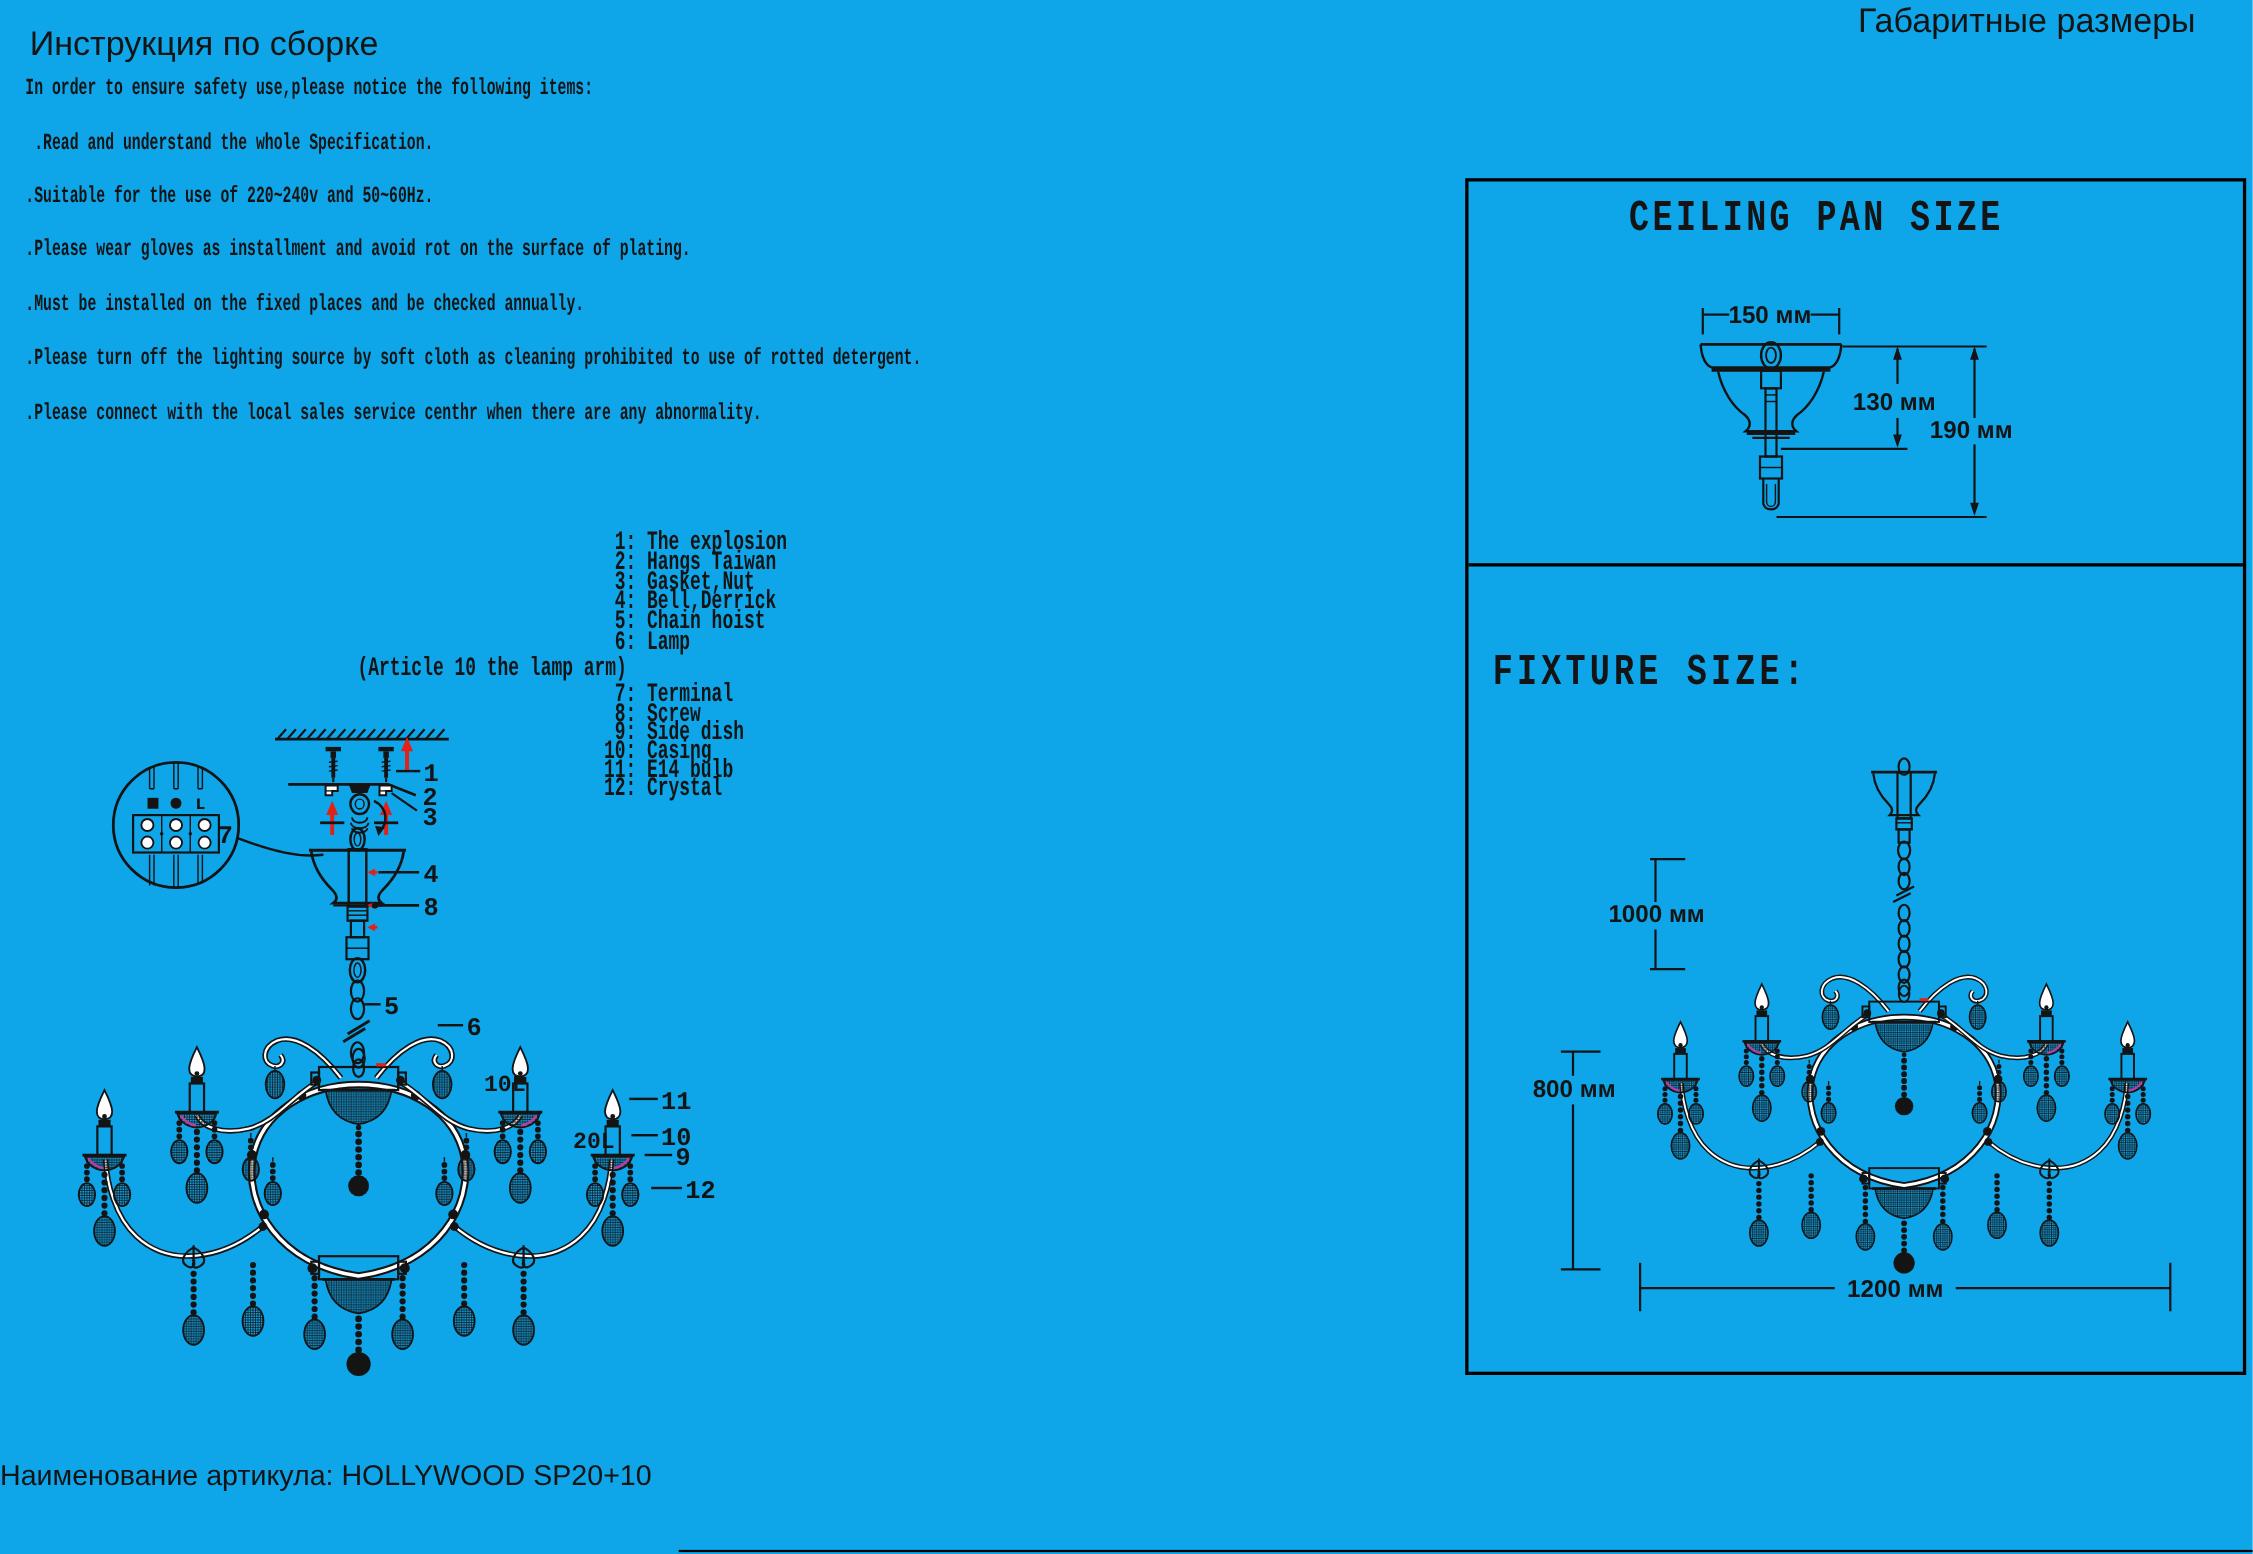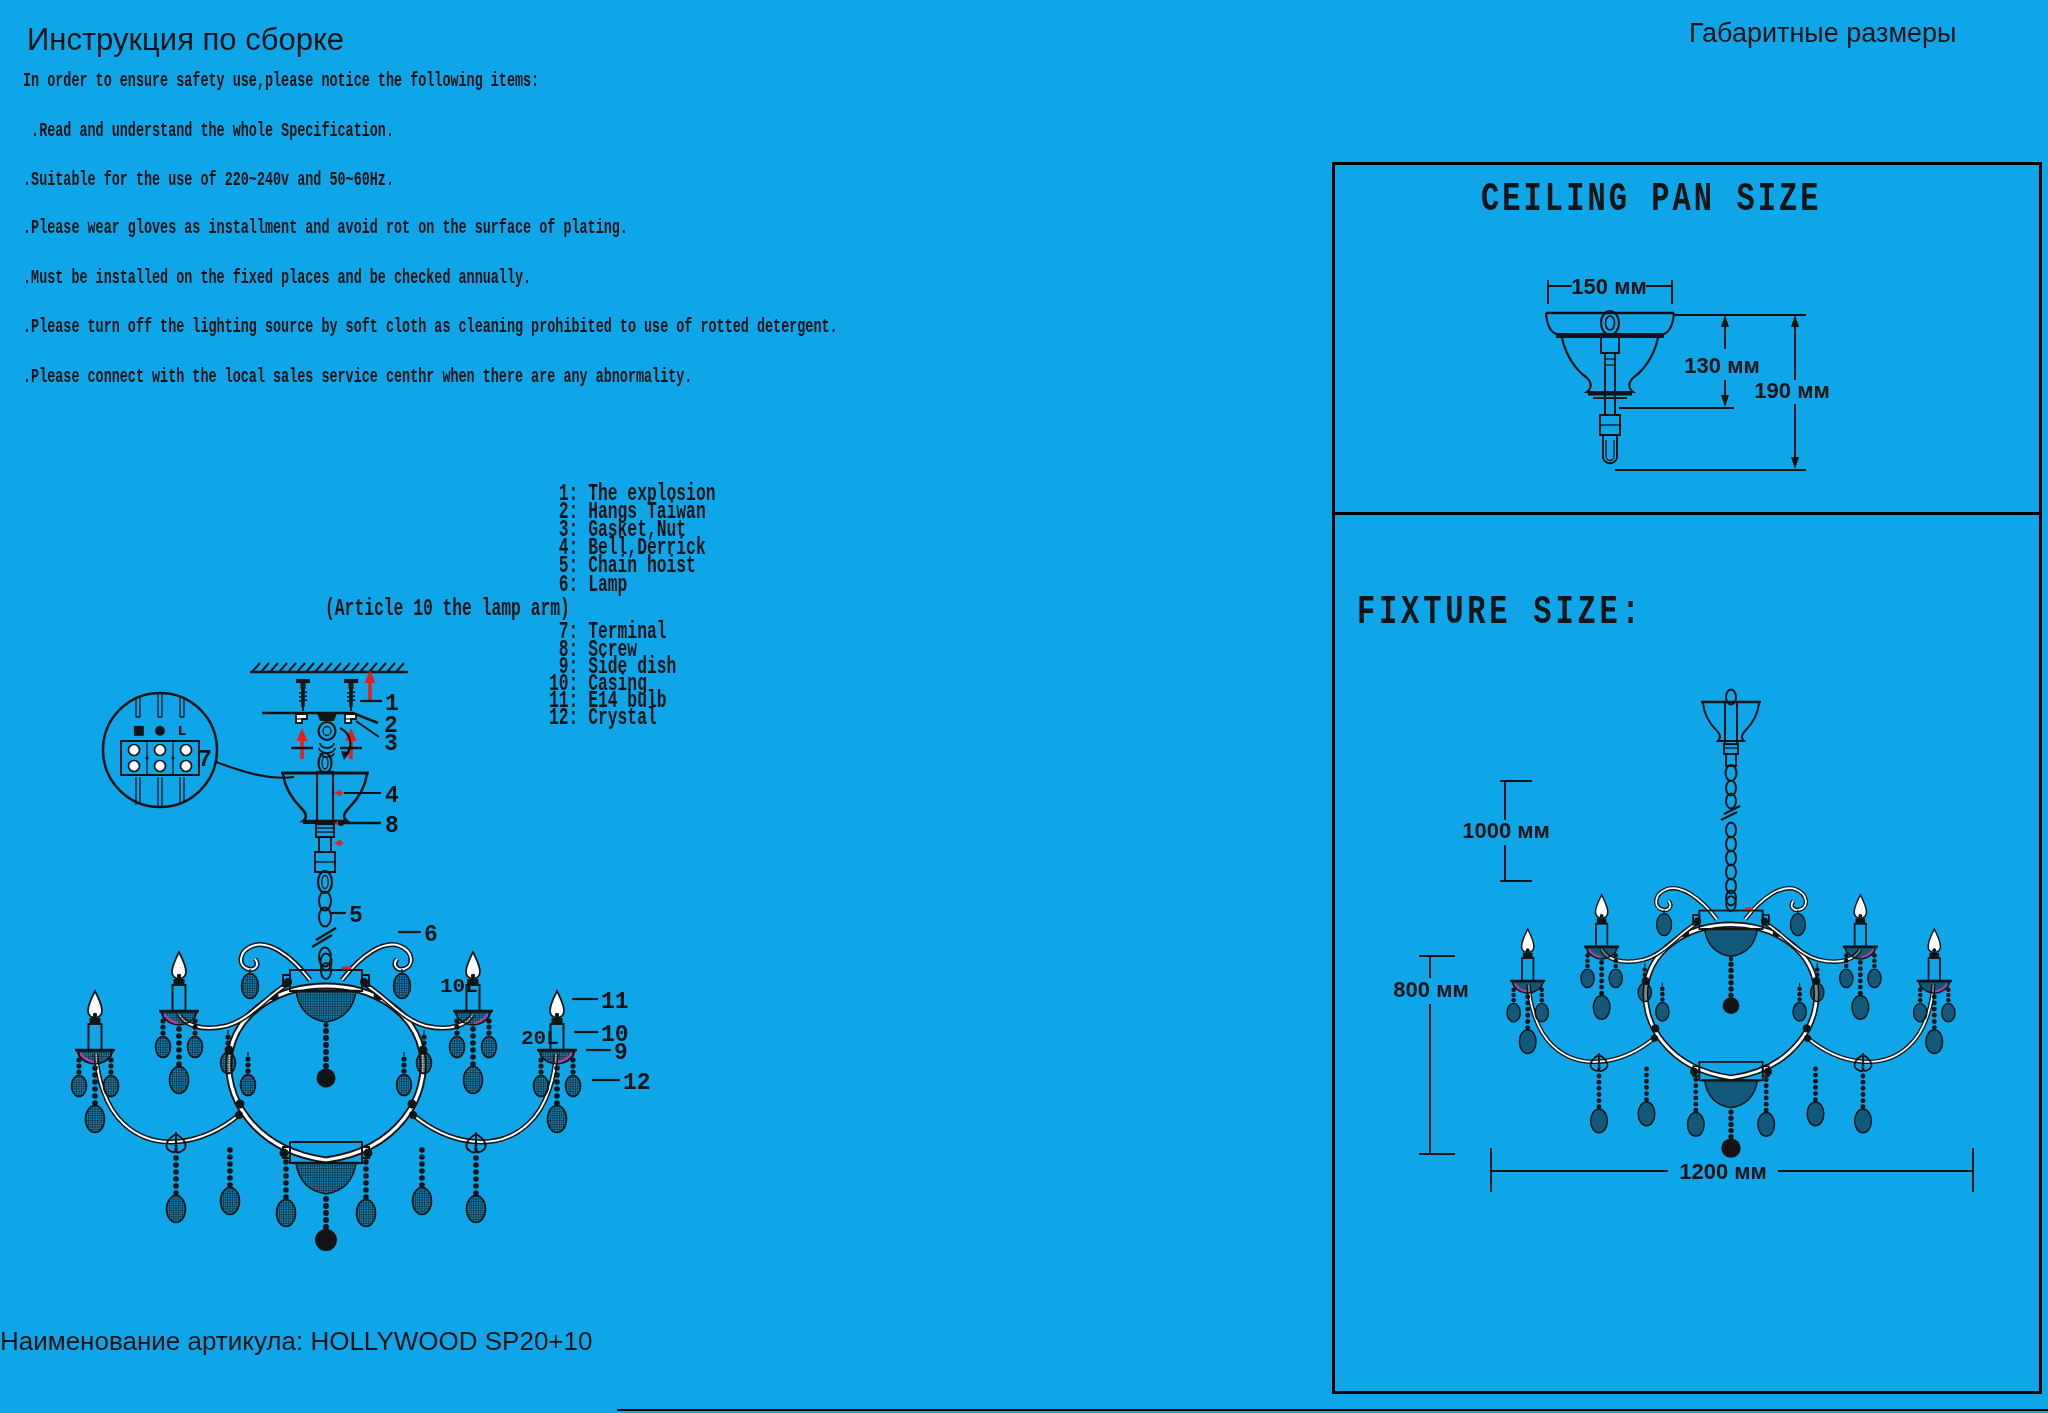--- a/index.html
+++ b/index.html
@@ -1,27 +1,27 @@
 <!DOCTYPE html>
 <html><head>
 <meta charset="utf-8">
 <style>
   html,body{margin:0;padding:0;background:#fff;}
   .page{position:relative;width:2048px;height:1413px;background:#0ea5e9;overflow:hidden;
         font-family:"Liberation Sans",sans-serif;color:#141414;}
   .title-left{position:absolute;left:27px;top:22px;font-size:31px;}
-  .title-right{position:absolute;left:1689px;top:18px;font-size:27px;}
+  .title-right{position:absolute;left:1689px;top:1px;font-size:31px;}
   .tline{position:absolute;left:23px;font:bold 21px "Liberation Mono",monospace;
          transform:scaleX(0.64);transform-origin:0 0;white-space:pre;}
   .plrow{position:absolute;left:549px;font:bold 24px "Liberation Mono",monospace;
          transform:scaleX(0.68);transform-origin:0 0;white-space:pre;}
   .pnum{display:inline-block;width:3ch;text-align:right;}
   .plab{margin-left:1ch;}
   .art .plab{margin-left:0;}
-  .panel{position:absolute;left:1332px;top:162px;width:710px;height:1232px;
+  .panel{position:absolute;left:1332px;top:162px;width:710px;height:1088px;
          border:3px solid #000;box-sizing:border-box;}
   .pdivider{position:absolute;left:0;top:347px;width:100%;height:3px;background:#000;}
   .ptitle1{position:absolute;left:146px;top:12px;font:bold 40px "Liberation Mono",monospace;
            letter-spacing:4px;transform:scaleX(0.76);transform-origin:0 0;}
   .ptitle2{position:absolute;left:22px;top:425px;font:bold 40px "Liberation Mono",monospace;
            letter-spacing:5px;transform:scaleX(0.76);transform-origin:0 0;}
   .footer{position:absolute;left:0;top:1326px;width:100%;text-align:left;font-size:26px;}
   .bottom-rule{position:absolute;left:617px;top:1409px;width:1431px;height:2px;background:#000;}
   svg{position:absolute;overflow:visible;}
   #svgL{left:40px;top:630px;}

